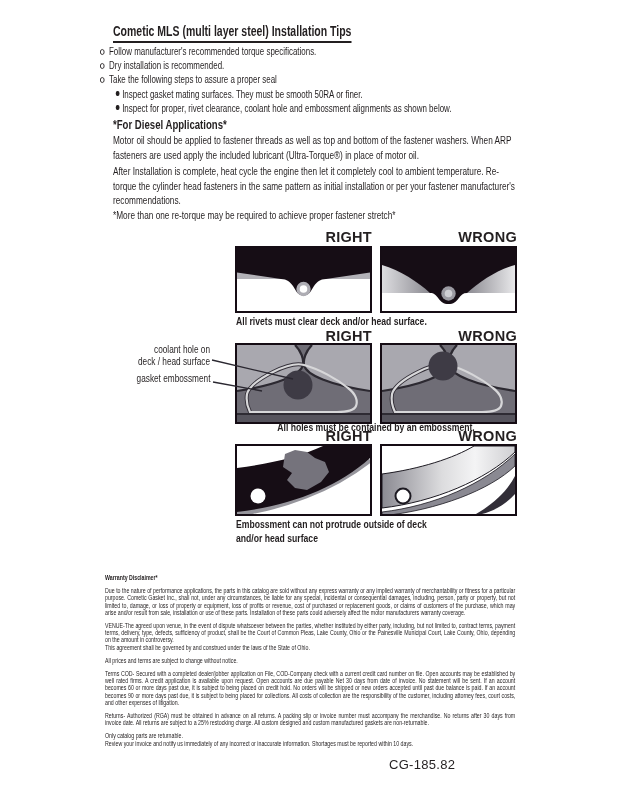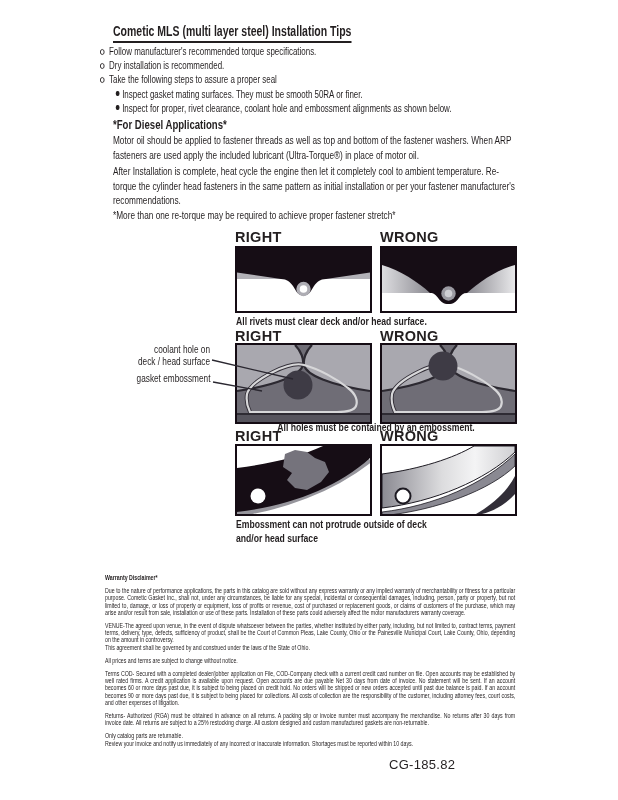--- a/index.html
+++ b/index.html
@@ -17,21 +17,21 @@
   }
   .tips{font-size:10.6px;line-height:14.2px;white-space:nowrap;}
   .tips .li{display:flex;align-items:flex-start;}
   .tips .indent{margin-left:21px;}
   .m-open{width:4px;height:4px;border:1px solid #231f20;border-radius:50%;
     display:inline-block;margin:4.5px 6px 0 0;flex:none;}
   .m-dot{width:4.5px;height:4.5px;background:#231f20;border-radius:50%;
     display:inline-block;margin:4.5px 4px 0 0;flex:none;}
   .h2{font-size:12.8px;font-weight:bold;white-space:nowrap;}
   .body{font-size:11px;line-height:14.6px;width:545px;margin:0;}
-  .dlabel{font-size:14.5px;font-weight:bold;width:137px;text-align:left;letter-spacing:0.3px;}
+  .dlabel{font-size:14.5px;font-weight:bold;width:137px;text-align:right;letter-spacing:0.3px;}
   .dbox{border:2px solid #150c14;width:133px;height:auto;line-height:0;background:#fff;}
   .cap{font-size:11.5px;font-weight:bold;white-space:pre-line;line-height:13.5px;}
   .sidelabel{font-size:11px;line-height:12px;text-align:right;white-space:pre-line;}
   .legal{width:547px;font-size:7px;line-height:7.2px;text-align:justify;}
   .legal h3{font-size:7px;margin:0 0 6px 0;}
   .legal p{margin:0 0 6px 0;white-space:pre-line;}
   .pagenum{font-size:13px;letter-spacing:0.3px;}
   svg{display:block;}
 </style>
 </head>

